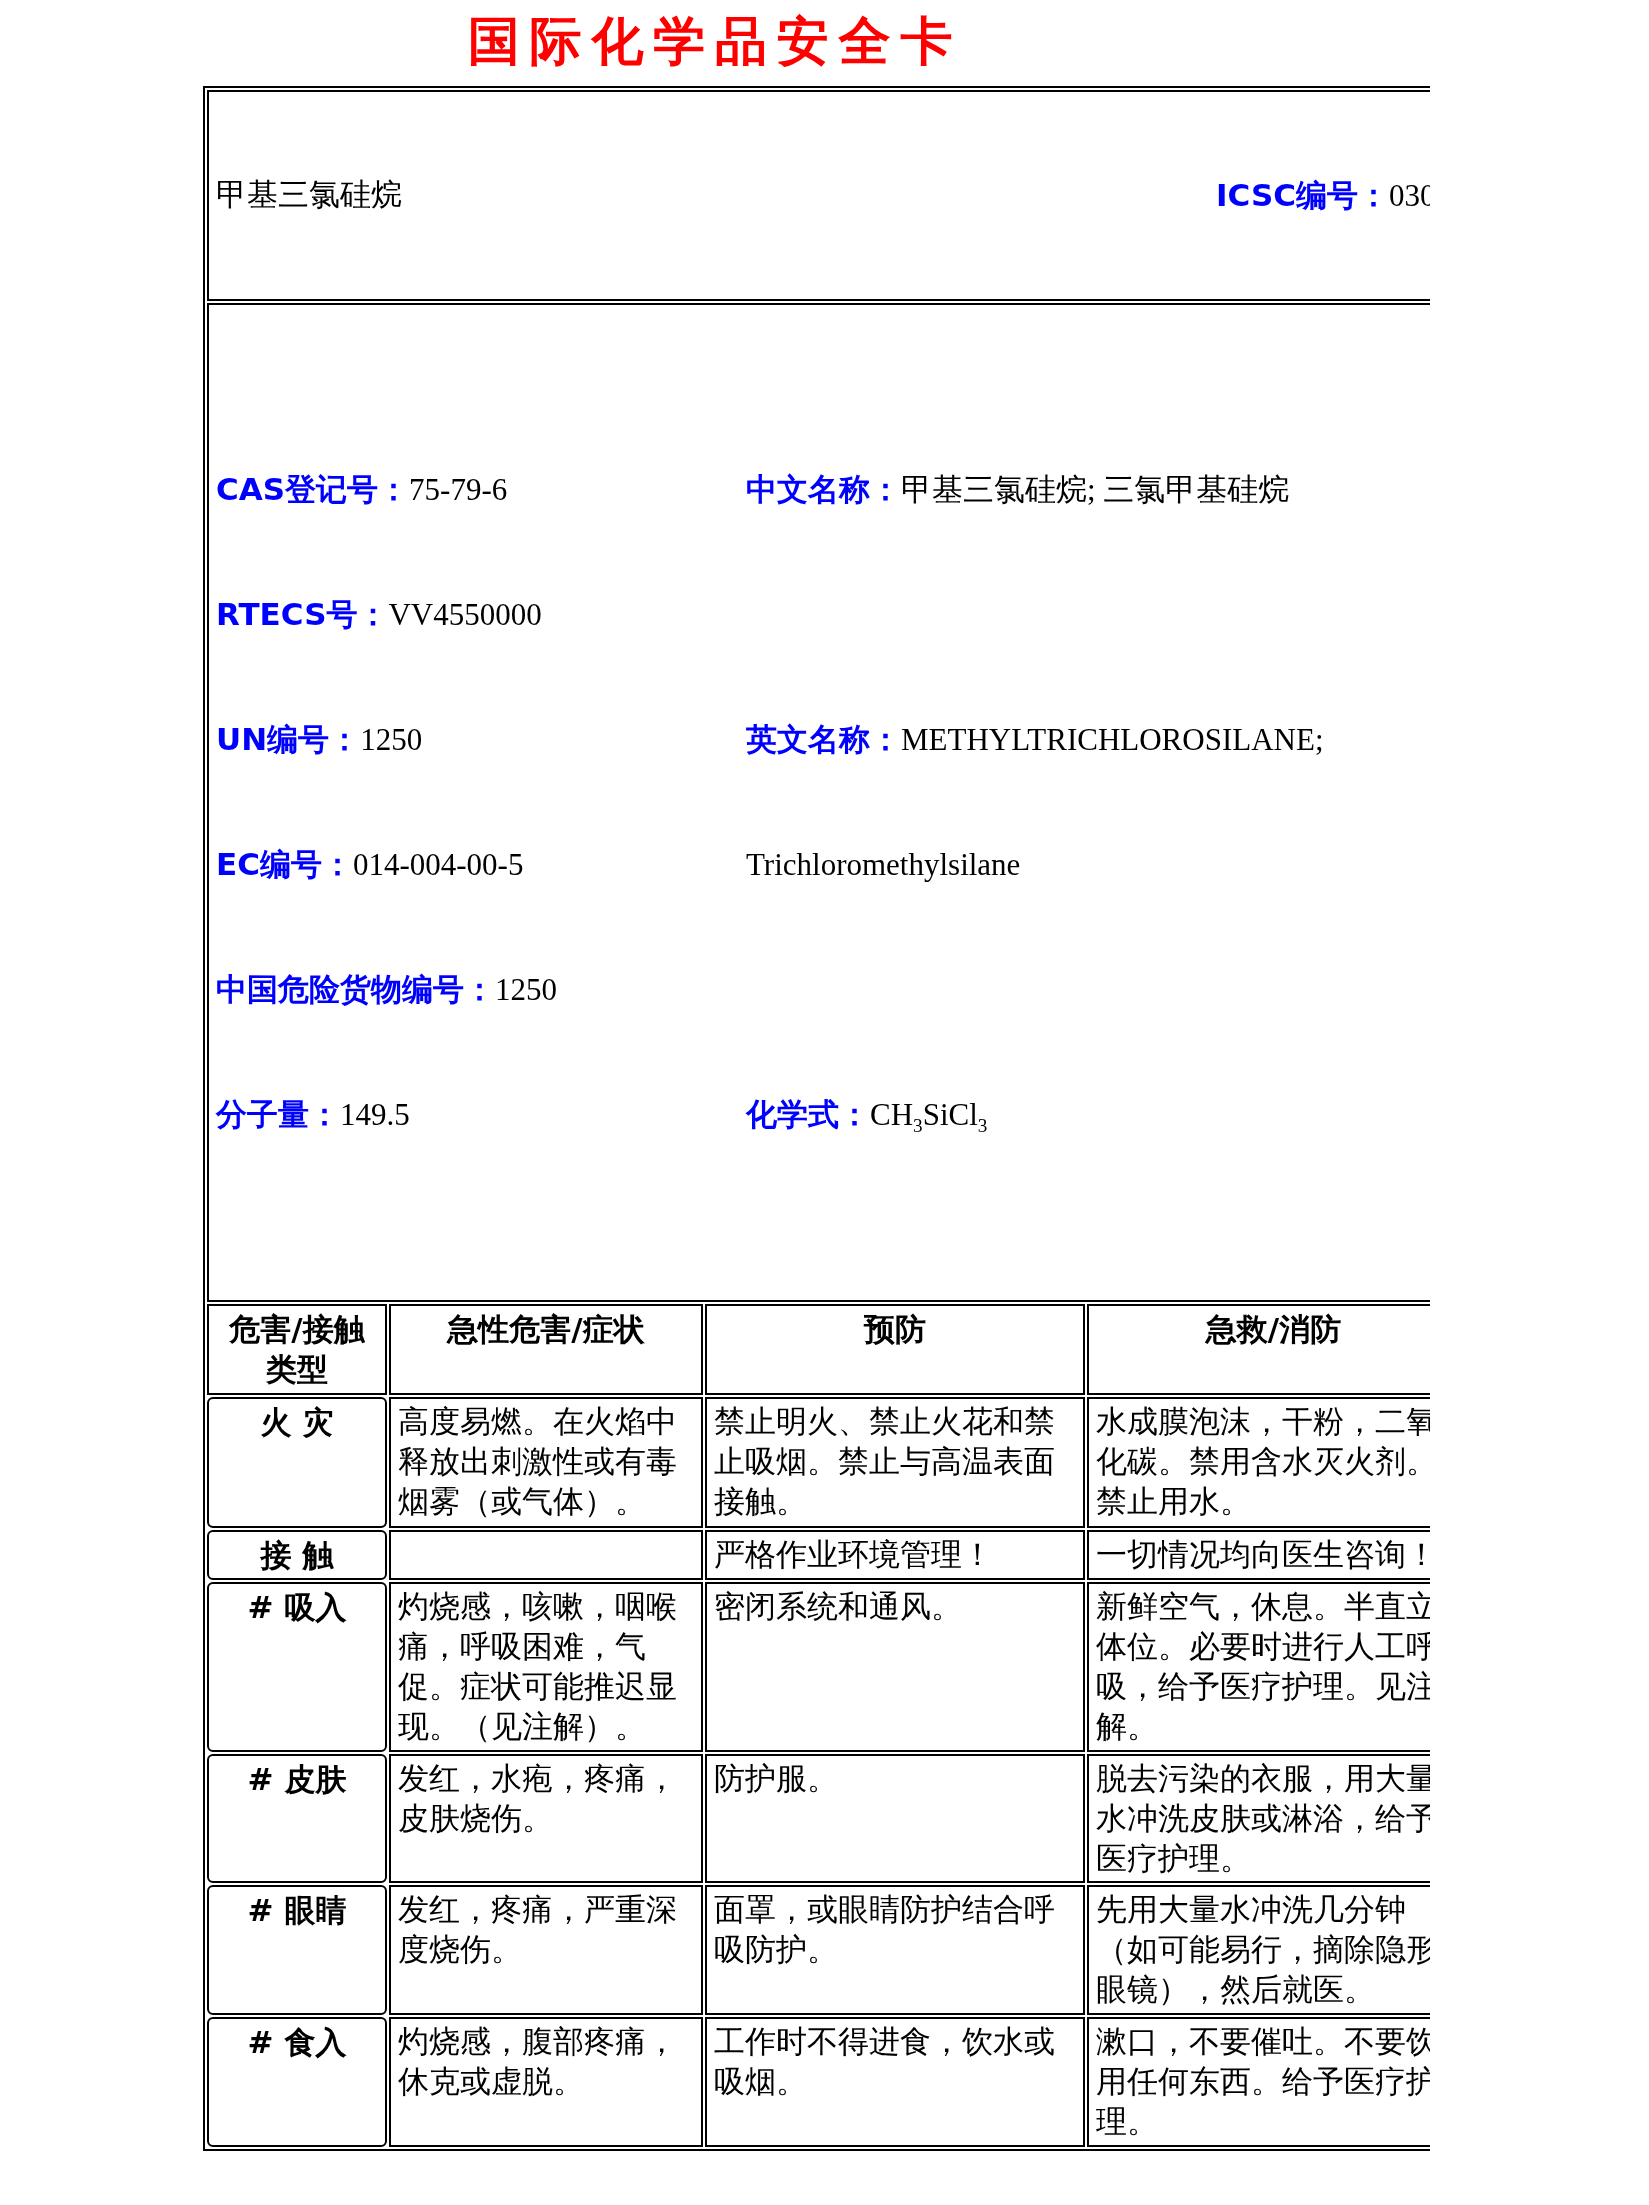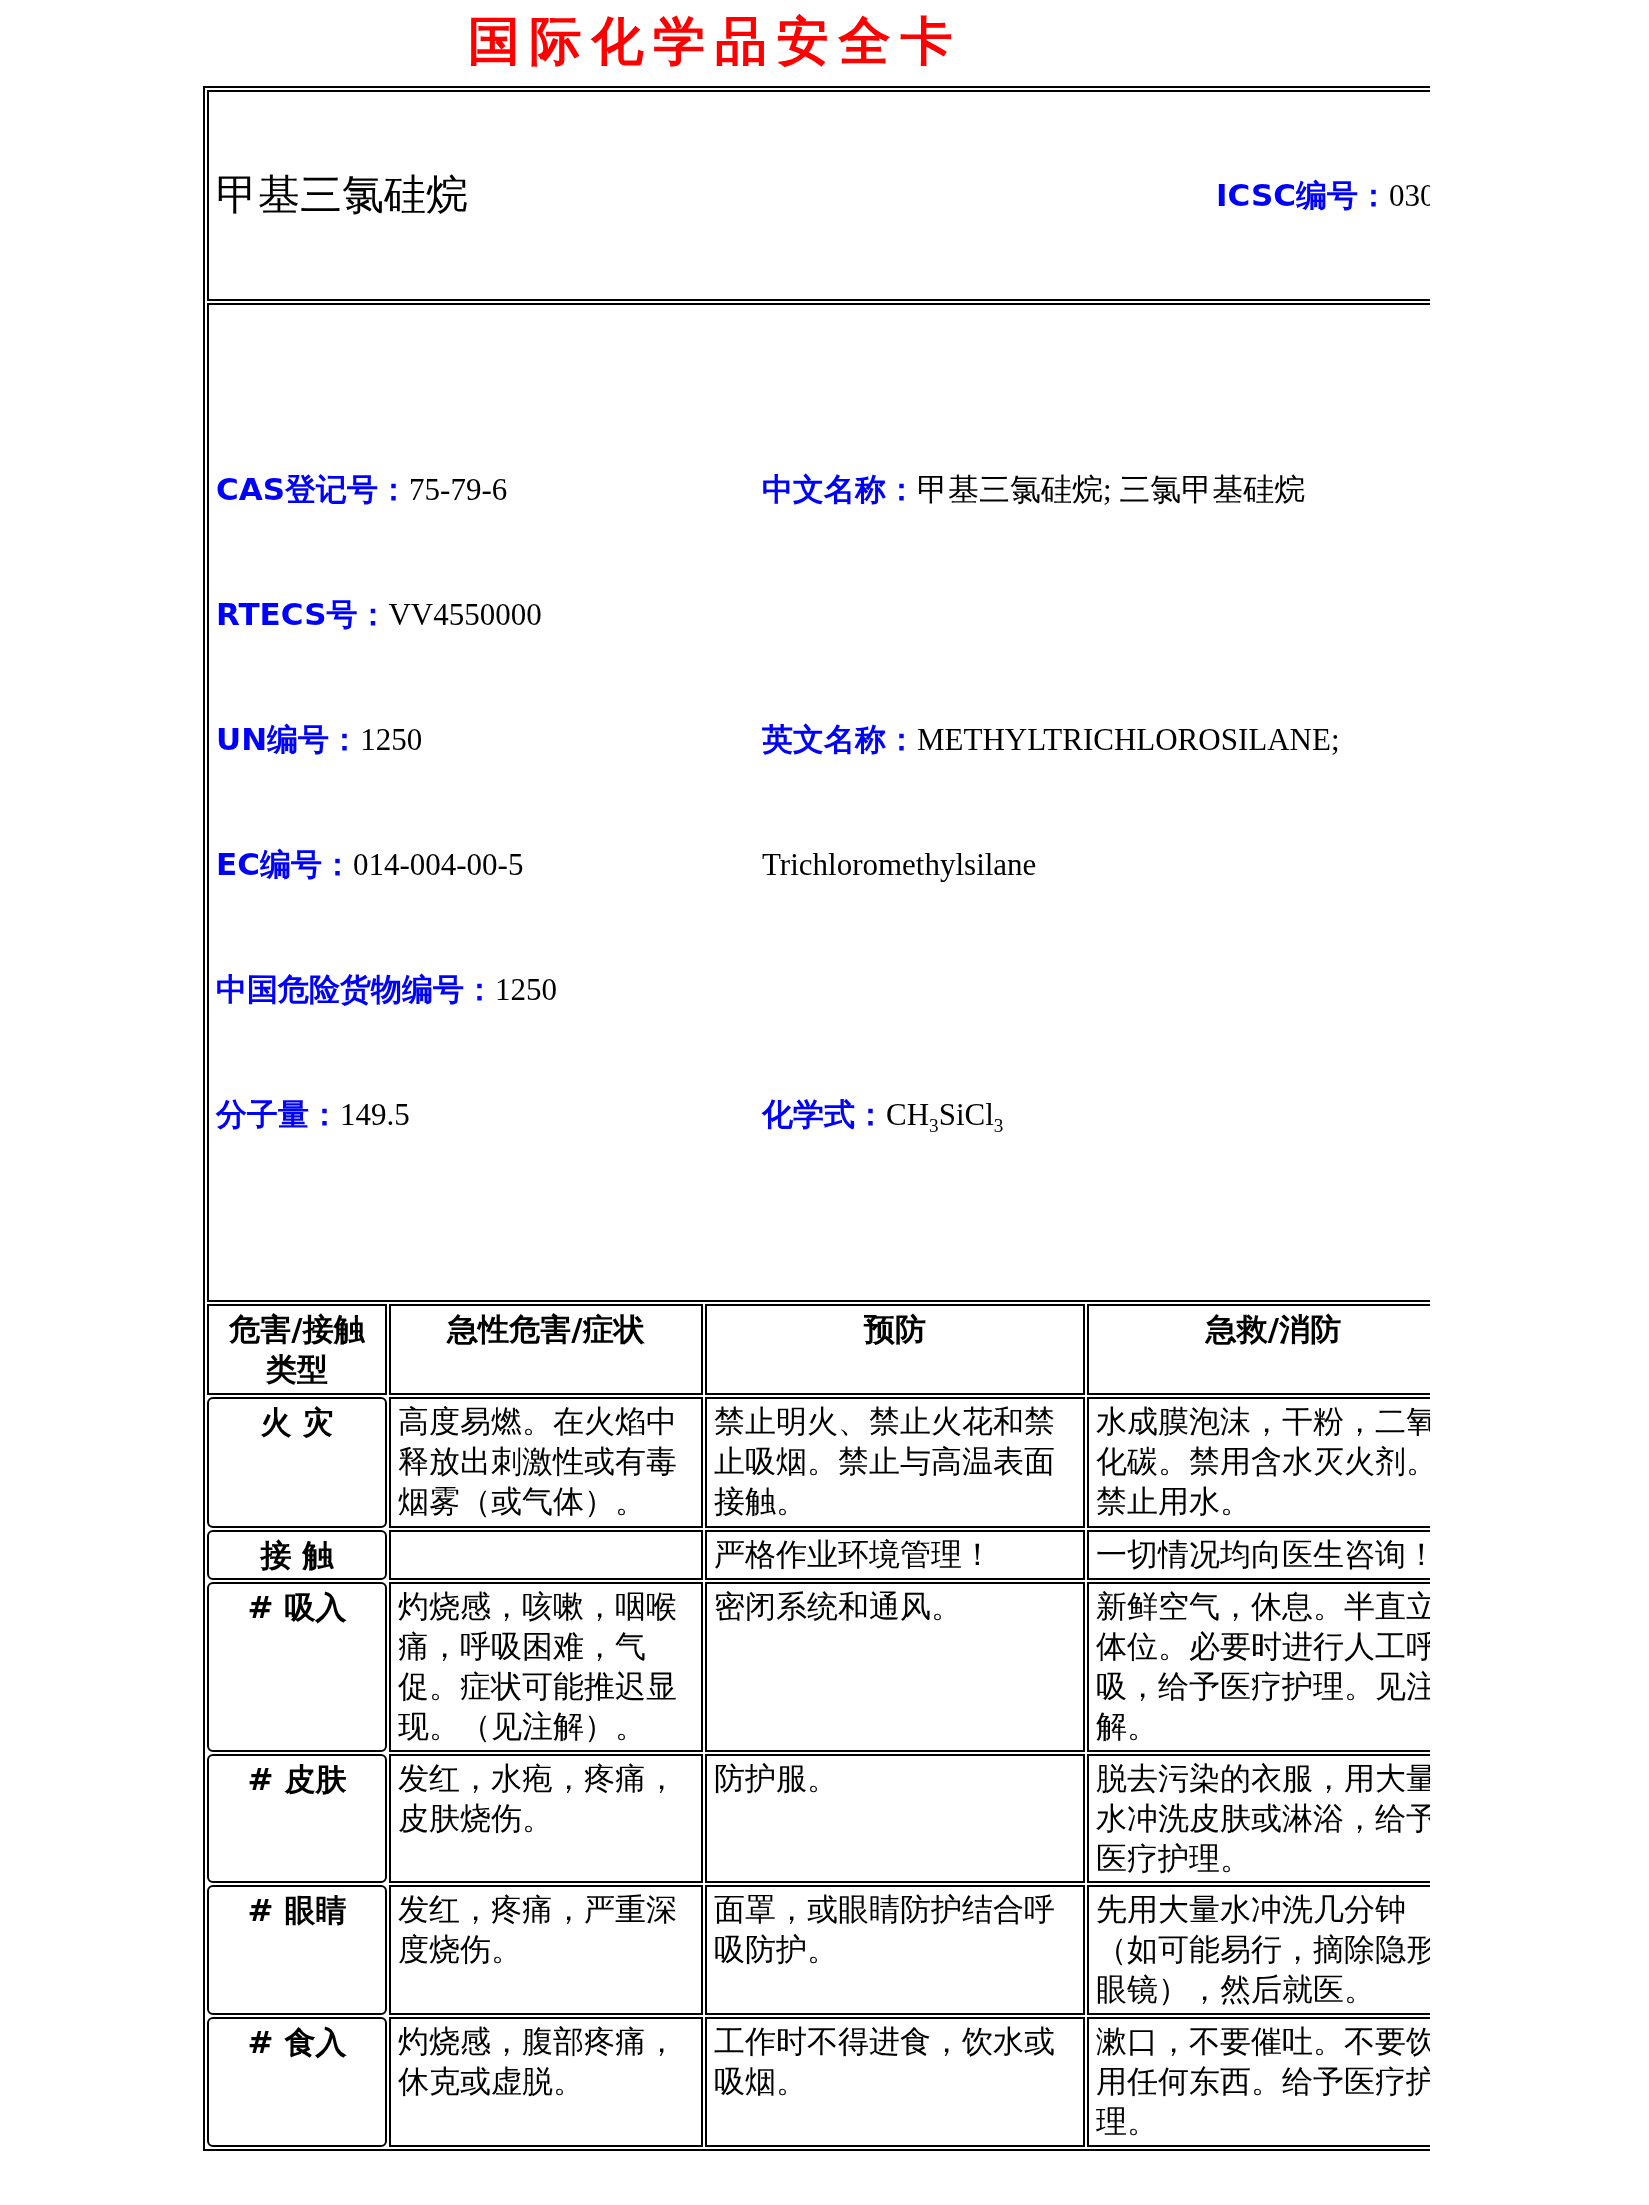--- a/index.html
+++ b/index.html
@@ -77,26 +77,25 @@
     font-weight: bold;
     font-size: 32px;
     line-height: 42px;
   }
   .namecell {
     display: flex;
     justify-content: space-between;
     align-items: center;
     height: 100%;
   }
-  .name-left { font-size: 42px; }
+  .name-left { font-size: 31px; }
   .name-right { font-size: 31px; }
   .inforow {
     display: flex;
     align-items: stretch;
-    gap: 16px;
   }
   .infocol-l { width: 530px; flex: 0 0 auto; }
   .infocol-r { flex: 1 1 auto; }
   .infoline { height: 45px; line-height: 45px; white-space: pre; }
   sub { font-size: 0.62em; }
 </style>
 </head>
 <body>
 
 <div class="page">

